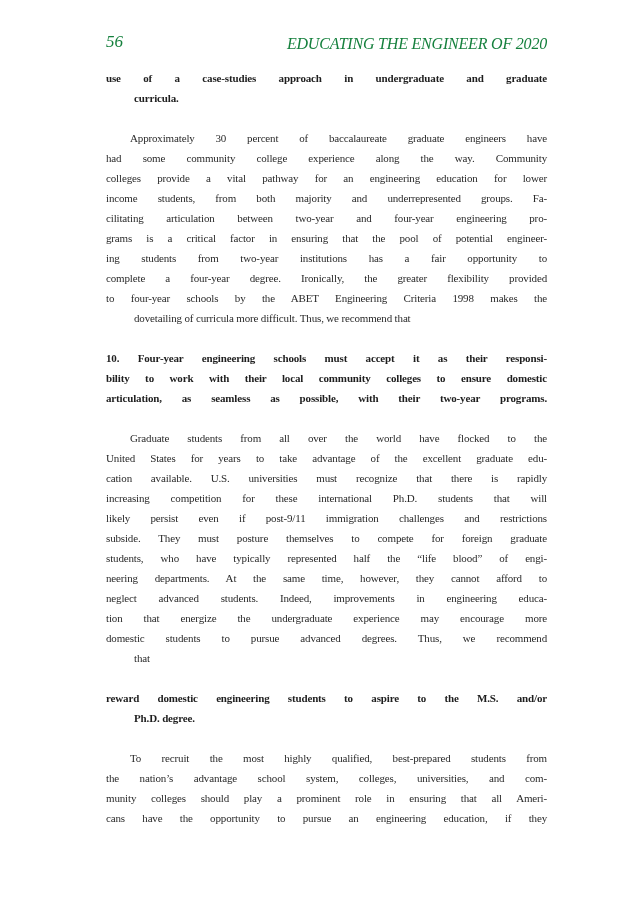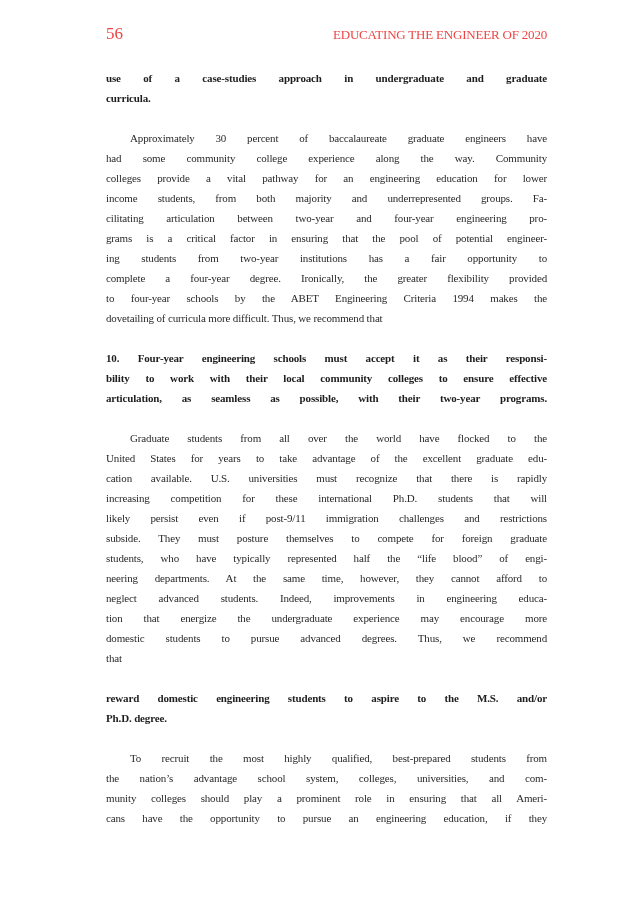--- a/index.html
+++ b/index.html
@@ -17,37 +17,38 @@
     }
     .page {
       position: absolute;
       left: 0; top: 0;
       width: 633px;
       height: 900px;
       background: #ffffff;
     }
     .running-head {
       position: absolute;
-      top: 24px;
+      top: 32px;
       left: 106px;
       width: 441px;
       height: 20px;
-      color: #ef4444;
+      font-style: italic;
+      color: #15803d;
     }
     .page-number {
       position: absolute;
       left: 0;
       top: 0;
       font-size: 17px;
     }
     .book-title {
       position: absolute;
       right: 0;
       top: 3px;
-      font-size: 13px;
+      font-size: 16px;
       letter-spacing: -0.2px;
     }
     .body {
       position: absolute;
       left: 106px;
       top: 68px;
       width: 441px;
     }
     .line {
       display: block;
@@ -55,20 +56,21 @@
       line-height: 20px;
       font-size: 11px;
       white-space: nowrap;
       text-align: justify;
       text-align-last: justify;
       letter-spacing: -0.15px;
       font-family: Liberation Serif, serif;
     }
     .line.last {
       text-align-last: left;
+      margin-left: 28px;
     }
     .line.indent {
       padding-left: 24px;
     }
     .bold {
       font-weight: bold;
       color: #1e1e1e;
     }
     .gap {
       display: block;
@@ -94,28 +96,28 @@
 
     <div>
       <span class="line indent">Approximately 30 percent of baccalaureate graduate engineers have</span>
       <span class="line">had some community college experience along the way. Community</span>
       <span class="line">colleges provide a vital pathway for an engineering education for lower</span>
       <span class="line">income students, from both majority and underrepresented groups. Fa-</span>
       <span class="line">cilitating articulation between two-year and four-year engineering pro-</span>
       <span class="line">grams is a critical factor in ensuring that the pool of potential engineer-</span>
       <span class="line">ing students from two-year institutions has a fair opportunity to</span>
       <span class="line">complete a four-year degree. Ironically, the greater flexibility provided</span>
-      <span class="line">to four-year schools by the ABET Engineering Criteria 1994 makes the</span>
+      <span class="line">to four-year schools by the ABET Engineering Criteria 1998 makes the</span>
       <span class="line last">dovetailing of curricula more difficult. Thus, we recommend that</span>
     </div>
     <span class="gap"></span>
 
     <div>
       <span class="line bold">10. Four-year engineering schools must accept it as their responsi-</span>
-      <span class="line bold">bility to work with their local community colleges to ensure effective</span>
+      <span class="line bold">bility to work with their local community colleges to ensure domestic</span>
       <span class="line bold">articulation, as seamless as possible, with their two-year programs.</span>
     </div>
     <span class="gap"></span>
 
     <div>
       <span class="line indent">Graduate students from all over the world have flocked to the</span>
       <span class="line">United States for years to take advantage of the excellent graduate edu-</span>
       <span class="line">cation available. U.S. universities must recognize that there is rapidly</span>
       <span class="line">increasing competition for these international Ph.D. students that will</span>
       <span class="line">likely persist even if post-9/11 immigration challenges and restrictions</span>

